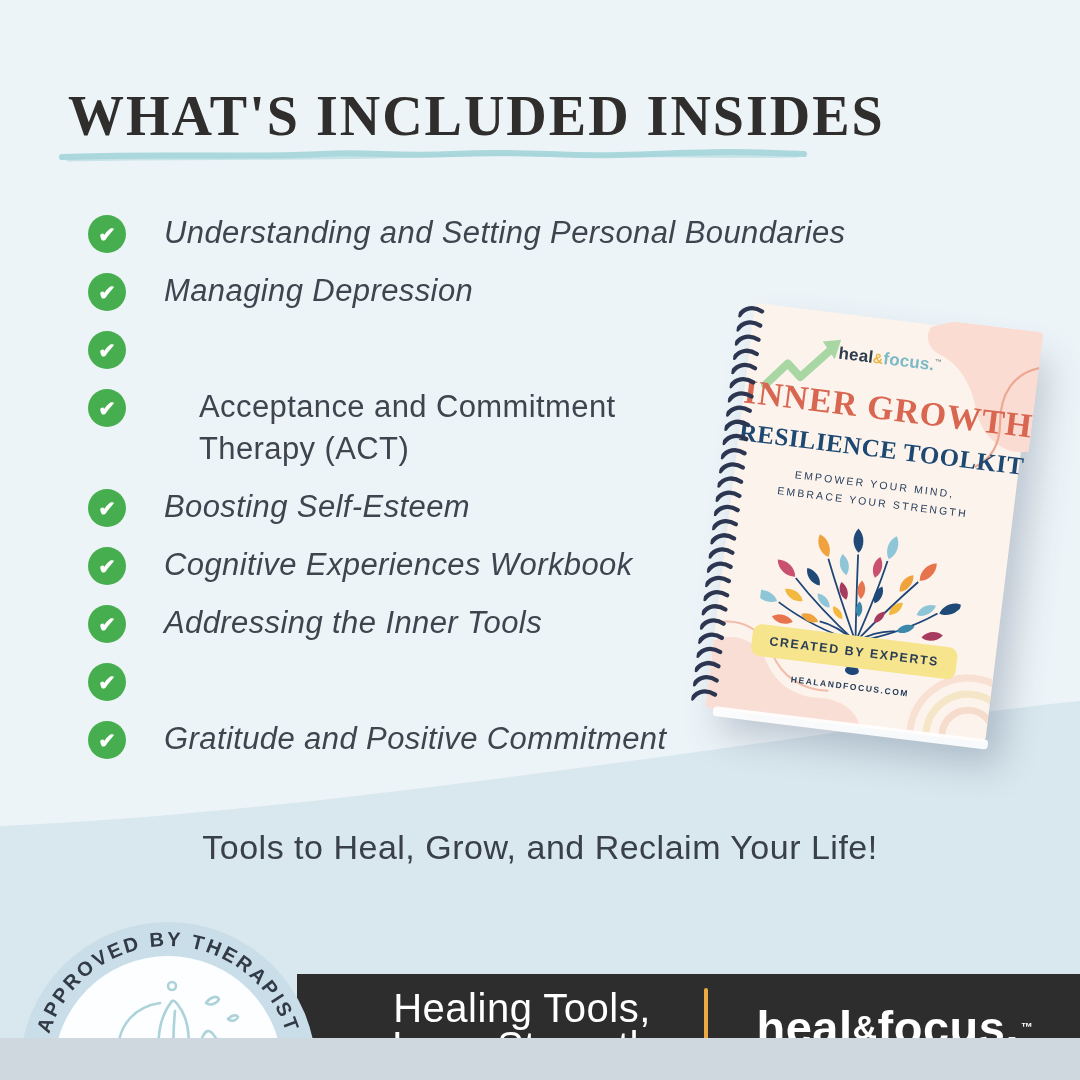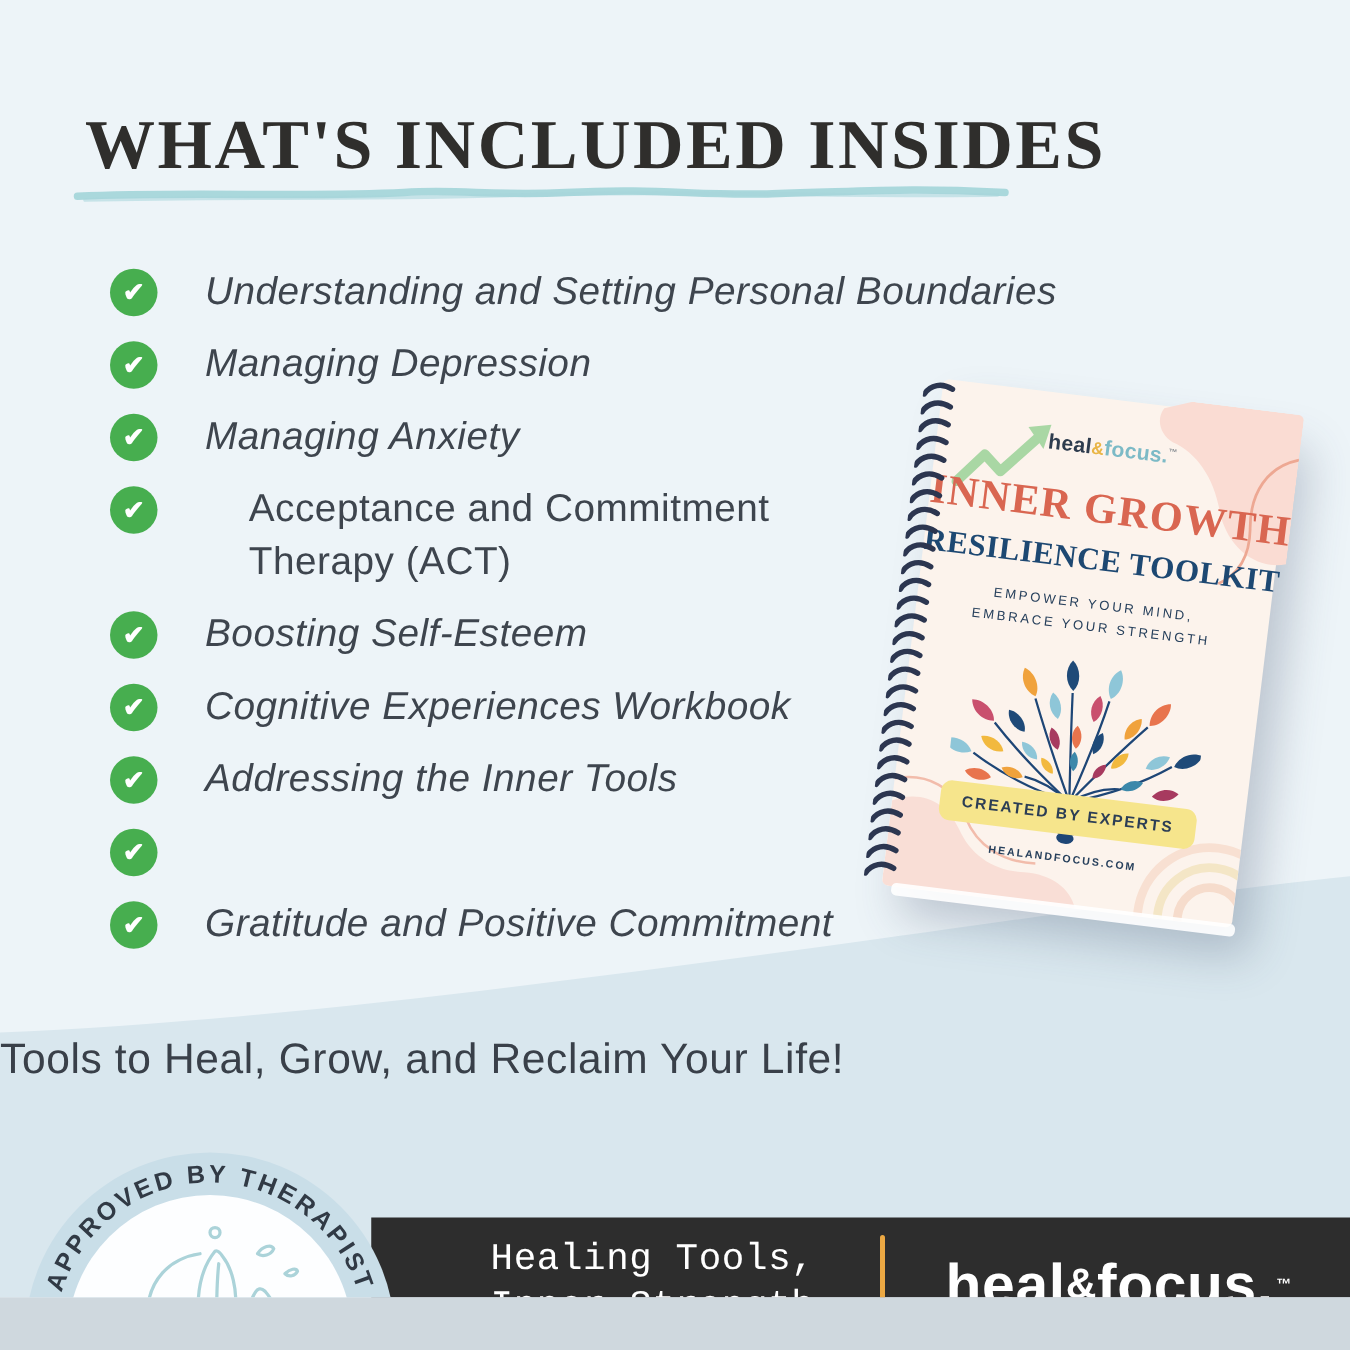--- a/index.html
+++ b/index.html
@@ -25,21 +25,21 @@
     background:#47ae4f;color:#ffffff;display:flex;align-items:center;justify-content:center;
     font-size:21px;font-weight:bold;line-height:1;
   }
   .check-label{
     font-size:31px;color:#3e454e;letter-spacing:.4px;line-height:42px;
   }
   .nowrap{white-space:nowrap;font-style:italic;}
   .wrap-narrow{max-width:470px;margin-left:35px;}
   
   .tagline{
-    position:absolute;left:0;top:828px;width:1080px;text-align:left;z-index:2;
+    position:absolute;left:0;top:828px;width:1080px;text-align:center;z-index:2;
     font-size:34px;color:#394049;letter-spacing:.5px;
   }
   
   .book{
     position:absolute;left:755px;top:303px;width:282px;height:408px;z-index:2;
     background:#fcf3ec;border-radius:5px;
     transform:rotate(7deg);transform-origin:top left;
     box-shadow:16px 22px 36px rgba(60,75,105,.28);
   }
   .page-stack{position:absolute;left:8px;right:-3px;bottom:-7px;height:10px;background:#ffffff;border-radius:4px;opacity:.9;}
@@ -77,21 +77,21 @@
     font-size:12.5px;color:#2c3e55;letter-spacing:1.6px;font-weight:bold;
   }
   .cover-site{
     position:absolute;left:0;top:364px;width:100%;text-align:center;
     font-size:8.5px;color:#27405c;letter-spacing:1.6px;font-weight:bold;
   }
   
   .footer-bar{position:absolute;left:297px;right:0;top:974px;bottom:0;background:#2d2d2d;z-index:3;}
   .footer-tagline{
     position:absolute;left:55px;top:15px;width:340px;text-align:center;
-    color:#ffffff;font-size:30px;line-height:38px;letter-spacing:.5px;font-family:Liberation Mono, monospace;
+    color:#ffffff;font-size:40px;line-height:38px;letter-spacing:.5px;
   }
   .footer-divider{position:absolute;left:407px;top:14px;width:4px;height:78px;background:#eba843;border-radius:2px;}
   .footer-brand{
     position:absolute;left:463px;top:0;height:106px;width:270px;
     display:flex;align-items:center;justify-content:center;
     color:#ffffff;font-weight:bold;font-size:47px;letter-spacing:.5px;white-space:nowrap;
   }
   .footer-brand .b-amp{font-size:34px;}
   .footer-brand .b-tm{font-size:12px;vertical-align:super;margin-left:2px;}
   
@@ -116,21 +116,20 @@
     <div class="check-row">
       <span class="check-ic">✔</span>
       <span class="check-label nowrap">Understanding and Setting Personal Boundaries</span>
     </div>
     <div class="check-row">
       <span class="check-ic">✔</span>
       <span class="check-label nowrap">Managing Depression</span>
     </div>
     <div class="check-row">
       <span class="check-ic">✔</span>
-      <span class="check-label nowrap">Managing Anxiety</span>
     </div>
     <div class="check-row">
       <span class="check-ic">✔</span>
       <span class="check-label wrap-narrow">Acceptance and Commitment Therapy (ACT)</span>
     </div>
     <div class="check-row">
       <span class="check-ic">✔</span>
       <span class="check-label nowrap">Boosting Self-Esteem</span>
     </div>
     <div class="check-row">

